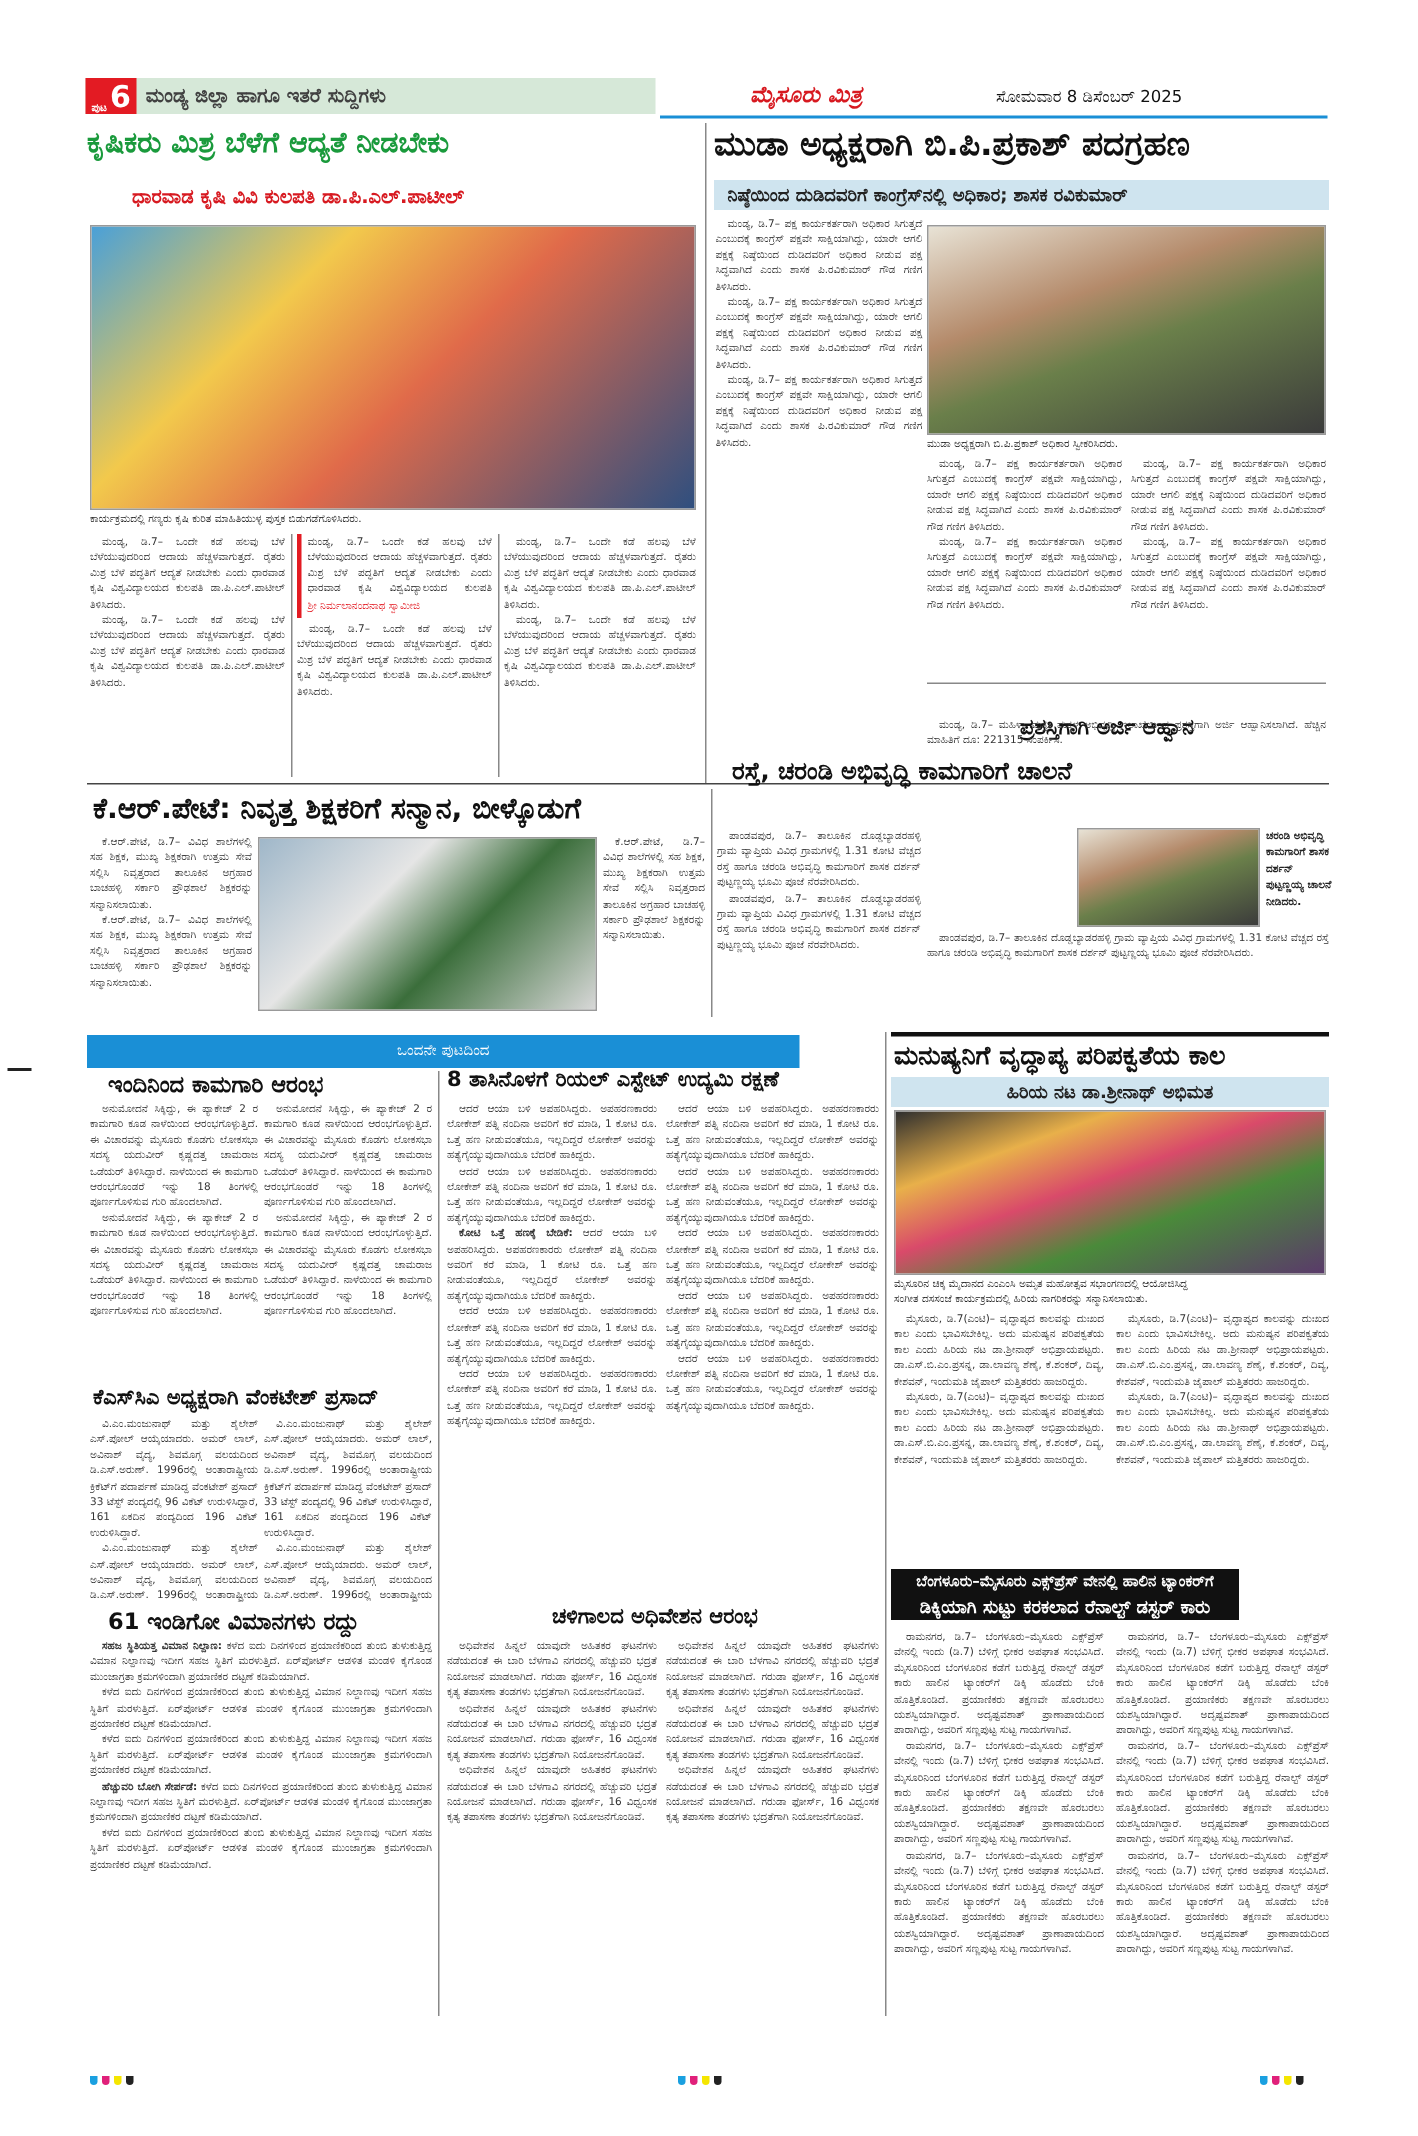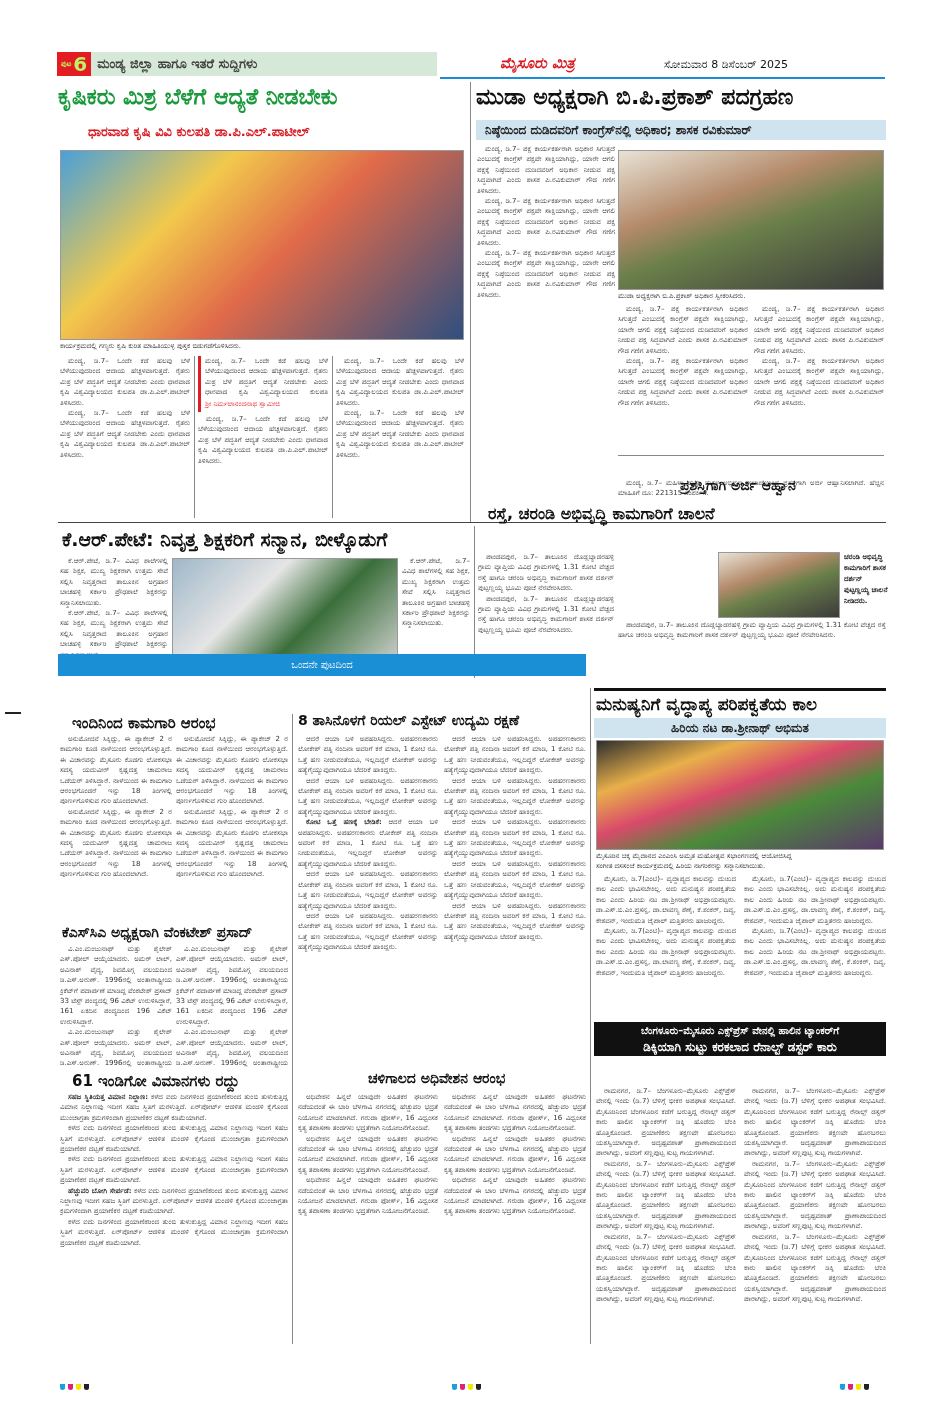--- a/index.html
+++ b/index.html
@@ -1,19 +1,19 @@
 <!DOCTYPE html>
 <html><head>
 <meta charset="utf-8">
 <style>
 *{box-sizing:border-box;margin:0;padding:0}
 body{width:945px;height:1424px;background:#fff;font-family:"DejaVu Sans",sans-serif;color:#222;position:relative;overflow:hidden}
 .abs{position:absolute}
 .hdr-strip{left:57px;top:52px;width:380px;height:24px;background:#d6e8d8;display:flex;align-items:center}
-.pg-label{background:#e31b23;color:#bef264;height:24px;display:flex;align-items:center;padding:0 4px;font-weight:bold}
+.pg-label{background:#e31b23;color:#ffffff;height:24px;display:flex;align-items:flex-end;padding:0 4px;font-weight:bold}
 .pg-label .small{font-size:7px;margin-right:2px}
 .pg-label .num{font-size:20px}
 .sec-title{font-size:13px;font-weight:bold;margin-left:6px;color:#404040}
 .masthead{left:500px;top:54px;font-size:15px;font-weight:bold;color:#d71920;font-style:italic}
 .dateline{left:664px;top:58px;font-size:11px;color:#111}
 .blue-rule{left:440px;top:77px;width:445px;height:2px;background:#1a8fd6}
 .h-green{color:#1a9a3c;font-weight:bold;font-size:23px;white-space:nowrap}
 .h-black{color:#111;font-weight:bold;font-size:22px;white-space:nowrap}
 .h-red{color:#d71920;font-weight:bold;font-size:14px;white-space:nowrap}
 .sub-band{background:#cfe4ef;font-weight:bold;font-size:12px;padding:3px 9px;white-space:nowrap}
@@ -39,21 +39,21 @@
   <div class="pg-label">
     <span class="small">ಪುಟ</span>
     <span class="num">6</span>
   </div>
   <span class="sec-title">ಮಂಡ್ಯ ಜಿಲ್ಲಾ ಹಾಗೂ ಇತರೆ ಸುದ್ದಿಗಳು</span>
 </div>
 <div class="abs masthead">ಮೈಸೂರು ಮಿತ್ರ</div>
 <div class="abs dateline">ಸೋಮವಾರ 8 ಡಿಸೆಂಬರ್ 2025</div>
 <div class="abs blue-rule"></div>
 
-<div class="abs h-green" style="left:58px;top:84px;font-size:22px">ಕೃಷಿಕರು ಮಿಶ್ರ ಬೆಳೆಗೆ ಆದ್ಯತೆ ನೀಡಬೇಕು</div>
+<div class="abs h-green" style="left:58px;top:84px;font-size:19px">ಕೃಷಿಕರು ಮಿಶ್ರ ಬೆಳೆಗೆ ಆದ್ಯತೆ ನೀಡಬೇಕು</div>
 <div class="abs h-red" style="left:88px;top:124px;font-size:13px">ಧಾರವಾಡ ಕೃಷಿ ವಿವಿ ಕುಲಪತಿ ಡಾ.ಪಿ.ಎಲ್.ಪಾಟೀಲ್</div>
 <div class="abs photo3" style="left:60px;top:150px;width:404px;height:190px"></div>
 <div class="abs caption" style="left:60px;top:342px;width:404px">ಕಾರ್ಯಕ್ರಮದಲ್ಲಿ ಗಣ್ಯರು ಕೃಷಿ ಕುರಿತ ಮಾಹಿತಿಯುಳ್ಳ ಪುಸ್ತಕ ಬಿಡುಗಡೆಗೊಳಿಸಿದರು.</div>
 
 <div class="abs txt" style="left:60px;top:356px;width:130px;height:162px">
     <p>ಮಂಡ್ಯ, ಡಿ.7– ಒಂದೇ ಕಡೆ ಹಲವು ಬೆಳೆ ಬೆಳೆಯುವುದರಿಂದ ಆದಾಯ ಹೆಚ್ಚಳವಾಗುತ್ತದೆ. ರೈತರು ಮಿಶ್ರ ಬೆಳೆ ಪದ್ಧತಿಗೆ ಆದ್ಯತೆ ನೀಡಬೇಕು ಎಂದು ಧಾರವಾಡ ಕೃಷಿ ವಿಶ್ವವಿದ್ಯಾಲಯದ ಕುಲಪತಿ ಡಾ.ಪಿ.ಎಲ್.ಪಾಟೀಲ್ ತಿಳಿಸಿದರು.</p>
     <p>ಮಂಡ್ಯ, ಡಿ.7– ಒಂದೇ ಕಡೆ ಹಲವು ಬೆಳೆ ಬೆಳೆಯುವುದರಿಂದ ಆದಾಯ ಹೆಚ್ಚಳವಾಗುತ್ತದೆ. ರೈತರು ಮಿಶ್ರ ಬೆಳೆ ಪದ್ಧತಿಗೆ ಆದ್ಯತೆ ನೀಡಬೇಕು ಎಂದು ಧಾರವಾಡ ಕೃಷಿ ವಿಶ್ವವಿದ್ಯಾಲಯದ ಕುಲಪತಿ ಡಾ.ಪಿ.ಎಲ್.ಪಾಟೀಲ್ ತಿಳಿಸಿದರು.</p>
   </div>
 <div class="abs vrule" style="left:194px;top:356px;height:162px"></div>
 <div class="abs" style="left:198px;top:356px;width:130px;height:56px;border-left:3px solid #e31b23;padding-left:4px">
@@ -113,21 +113,21 @@
     <p>ಪಾಂಡವಪುರ, ಡಿ.7– ತಾಲೂಕಿನ ದೊಡ್ಡಬ್ಯಾಡರಹಳ್ಳಿ ಗ್ರಾಮ ವ್ಯಾಪ್ತಿಯ ವಿವಿಧ ಗ್ರಾಮಗಳಲ್ಲಿ 1.31 ಕೋಟಿ ವೆಚ್ಚದ ರಸ್ತೆ ಹಾಗೂ ಚರಂಡಿ ಅಭಿವೃದ್ಧಿ ಕಾಮಗಾರಿಗೆ ಶಾಸಕ ದರ್ಶನ್ ಪುಟ್ಟಣ್ಣಯ್ಯ ಭೂಮಿ ಪೂಜೆ ನೆರವೇರಿಸಿದರು.</p>
   </div>
 <div class="abs photo2" style="left:718px;top:552px;width:122px;height:66px"></div>
 <div class="abs side-cap" style="left:844px;top:552px;width:44px">ಚರಂಡಿ ಅಭಿವೃದ್ಧಿ ಕಾಮಗಾರಿಗೆ ಶಾಸಕ ದರ್ಶನ್ ಪುಟ್ಟಣ್ಣಯ್ಯ ಚಾಲನೆ ನೀಡಿದರು.</div>
 <div class="abs txt" style="left:618px;top:620px;width:268px;height:58px">
     <p>ಪಾಂಡವಪುರ, ಡಿ.7– ತಾಲೂಕಿನ ದೊಡ್ಡಬ್ಯಾಡರಹಳ್ಳಿ ಗ್ರಾಮ ವ್ಯಾಪ್ತಿಯ ವಿವಿಧ ಗ್ರಾಮಗಳಲ್ಲಿ 1.31 ಕೋಟಿ ವೆಚ್ಚದ ರಸ್ತೆ ಹಾಗೂ ಚರಂಡಿ ಅಭಿವೃದ್ಧಿ ಕಾಮಗಾರಿಗೆ ಶಾಸಕ ದರ್ಶನ್ ಪುಟ್ಟಣ್ಣಯ್ಯ ಭೂಮಿ ಪೂಜೆ ನೆರವೇರಿಸಿದರು.</p>
   </div>
 
 <div class="abs" style="left:5px;top:712px;width:16px;height:2px;background:#222"></div>
 
-<div class="abs blue-banner" style="left:58px;top:654px;width:528px">ಒಂದನೇ ಪುಟದಿಂದ</div>
+<div class="abs blue-banner" style="left:58px;top:690px;width:475px">ಒಂದನೇ ಪುಟದಿಂದ</div>
 
 <div class="abs h-black" style="left:72px;top:714px;font-size:15px">ಇಂದಿನಿಂದ ಕಾಮಗಾರಿ ಆರಂಭ</div>
 <div class="abs txt" style="left:60px;top:734px;width:112px;height:188px">
     <p>ಅನುಮೋದನೆ ಸಿಕ್ಕಿದ್ದು, ಈ ಪ್ಯಾಕೇಜ್ 2 ರ ಕಾಮಗಾರಿ ಕೂಡ ನಾಳೆಯಿಂದ ಆರಂಭಗೊಳ್ಳುತ್ತಿದೆ. ಈ ವಿಚಾರವನ್ನು ಮೈಸೂರು ಕೊಡಗು ಲೋಕಸಭಾ ಸದಸ್ಯ ಯದುವೀರ್ ಕೃಷ್ಣದತ್ತ ಚಾಮರಾಜ ಒಡೆಯರ್ ತಿಳಿಸಿದ್ದಾರೆ. ನಾಳೆಯಿಂದ ಈ ಕಾಮಗಾರಿ ಆರಂಭಗೊಂಡರೆ ಇನ್ನು 18 ತಿಂಗಳಲ್ಲಿ ಪೂರ್ಣಗೊಳಿಸುವ ಗುರಿ ಹೊಂದಲಾಗಿದೆ.</p>
     <p>ಅನುಮೋದನೆ ಸಿಕ್ಕಿದ್ದು, ಈ ಪ್ಯಾಕೇಜ್ 2 ರ ಕಾಮಗಾರಿ ಕೂಡ ನಾಳೆಯಿಂದ ಆರಂಭಗೊಳ್ಳುತ್ತಿದೆ. ಈ ವಿಚಾರವನ್ನು ಮೈಸೂರು ಕೊಡಗು ಲೋಕಸಭಾ ಸದಸ್ಯ ಯದುವೀರ್ ಕೃಷ್ಣದತ್ತ ಚಾಮರಾಜ ಒಡೆಯರ್ ತಿಳಿಸಿದ್ದಾರೆ. ನಾಳೆಯಿಂದ ಈ ಕಾಮಗಾರಿ ಆರಂಭಗೊಂಡರೆ ಇನ್ನು 18 ತಿಂಗಳಲ್ಲಿ ಪೂರ್ಣಗೊಳಿಸುವ ಗುರಿ ಹೊಂದಲಾಗಿದೆ.</p>
   </div>
 <div class="abs txt" style="left:176px;top:734px;width:112px;height:188px">
     <p>ಅನುಮೋದನೆ ಸಿಕ್ಕಿದ್ದು, ಈ ಪ್ಯಾಕೇಜ್ 2 ರ ಕಾಮಗಾರಿ ಕೂಡ ನಾಳೆಯಿಂದ ಆರಂಭಗೊಳ್ಳುತ್ತಿದೆ. ಈ ವಿಚಾರವನ್ನು ಮೈಸೂರು ಕೊಡಗು ಲೋಕಸಭಾ ಸದಸ್ಯ ಯದುವೀರ್ ಕೃಷ್ಣದತ್ತ ಚಾಮರಾಜ ಒಡೆಯರ್ ತಿಳಿಸಿದ್ದಾರೆ. ನಾಳೆಯಿಂದ ಈ ಕಾಮಗಾರಿ ಆರಂಭಗೊಂಡರೆ ಇನ್ನು 18 ತಿಂಗಳಲ್ಲಿ ಪೂರ್ಣಗೊಳಿಸುವ ಗುರಿ ಹೊಂದಲಾಗಿದೆ.</p>
     <p>ಅನುಮೋದನೆ ಸಿಕ್ಕಿದ್ದು, ಈ ಪ್ಯಾಕೇಜ್ 2 ರ ಕಾಮಗಾರಿ ಕೂಡ ನಾಳೆಯಿಂದ ಆರಂಭಗೊಳ್ಳುತ್ತಿದೆ. ಈ ವಿಚಾರವನ್ನು ಮೈಸೂರು ಕೊಡಗು ಲೋಕಸಭಾ ಸದಸ್ಯ ಯದುವೀರ್ ಕೃಷ್ಣದತ್ತ ಚಾಮರಾಜ ಒಡೆಯರ್ ತಿಳಿಸಿದ್ದಾರೆ. ನಾಳೆಯಿಂದ ಈ ಕಾಮಗಾರಿ ಆರಂಭಗೊಂಡರೆ ಇನ್ನು 18 ತಿಂಗಳಲ್ಲಿ ಪೂರ್ಣಗೊಳಿಸುವ ಗುರಿ ಹೊಂದಲಾಗಿದೆ.</p>
   </div>
@@ -191,21 +191,21 @@
 <div class="abs caption" style="left:596px;top:862px;width:288px">ಸಂಗೀತ ದಸಸಂಜೆ ಕಾರ್ಯಕ್ರಮದಲ್ಲಿ ಹಿರಿಯ ನಾಗರಿಕರನ್ನು ಸನ್ಮಾನಿಸಲಾಯಿತು.</div>
 <div class="abs txt" style="left:596px;top:874px;width:140px;height:170px">
     <p>ಮೈಸೂರು, ಡಿ.7(ಎಂಟಿ)– ವೃದ್ಧಾಪ್ಯದ ಕಾಲವನ್ನು ದುಃಖದ ಕಾಲ ಎಂದು ಭಾವಿಸಬೇಕಿಲ್ಲ. ಅದು ಮನುಷ್ಯನ ಪರಿಪಕ್ವತೆಯ ಕಾಲ ಎಂದು ಹಿರಿಯ ನಟ ಡಾ.ಶ್ರೀನಾಥ್ ಅಭಿಪ್ರಾಯಪಟ್ಟರು. ಡಾ.ಎಸ್.ಬಿ.ಎಂ.ಪ್ರಸನ್ನ, ಡಾ.ಲಾವಣ್ಯ ಶೆಣೈ, ಕೆ.ಶಂಕರ್, ದಿವ್ಯ, ಕೇಶವನ್, ಇಂದುಮತಿ ಜೈಪಾಲ್ ಮತ್ತಿತರರು ಹಾಜರಿದ್ದರು.</p>
     <p>ಮೈಸೂರು, ಡಿ.7(ಎಂಟಿ)– ವೃದ್ಧಾಪ್ಯದ ಕಾಲವನ್ನು ದುಃಖದ ಕಾಲ ಎಂದು ಭಾವಿಸಬೇಕಿಲ್ಲ. ಅದು ಮನುಷ್ಯನ ಪರಿಪಕ್ವತೆಯ ಕಾಲ ಎಂದು ಹಿರಿಯ ನಟ ಡಾ.ಶ್ರೀನಾಥ್ ಅಭಿಪ್ರಾಯಪಟ್ಟರು. ಡಾ.ಎಸ್.ಬಿ.ಎಂ.ಪ್ರಸನ್ನ, ಡಾ.ಲಾವಣ್ಯ ಶೆಣೈ, ಕೆ.ಶಂಕರ್, ದಿವ್ಯ, ಕೇಶವನ್, ಇಂದುಮತಿ ಜೈಪಾಲ್ ಮತ್ತಿತರರು ಹಾಜರಿದ್ದರು.</p>
   </div>
 <div class="abs txt" style="left:744px;top:874px;width:142px;height:170px">
     <p>ಮೈಸೂರು, ಡಿ.7(ಎಂಟಿ)– ವೃದ್ಧಾಪ್ಯದ ಕಾಲವನ್ನು ದುಃಖದ ಕಾಲ ಎಂದು ಭಾವಿಸಬೇಕಿಲ್ಲ. ಅದು ಮನುಷ್ಯನ ಪರಿಪಕ್ವತೆಯ ಕಾಲ ಎಂದು ಹಿರಿಯ ನಟ ಡಾ.ಶ್ರೀನಾಥ್ ಅಭಿಪ್ರಾಯಪಟ್ಟರು. ಡಾ.ಎಸ್.ಬಿ.ಎಂ.ಪ್ರಸನ್ನ, ಡಾ.ಲಾವಣ್ಯ ಶೆಣೈ, ಕೆ.ಶಂಕರ್, ದಿವ್ಯ, ಕೇಶವನ್, ಇಂದುಮತಿ ಜೈಪಾಲ್ ಮತ್ತಿತರರು ಹಾಜರಿದ್ದರು.</p>
     <p>ಮೈಸೂರು, ಡಿ.7(ಎಂಟಿ)– ವೃದ್ಧಾಪ್ಯದ ಕಾಲವನ್ನು ದುಃಖದ ಕಾಲ ಎಂದು ಭಾವಿಸಬೇಕಿಲ್ಲ. ಅದು ಮನುಷ್ಯನ ಪರಿಪಕ್ವತೆಯ ಕಾಲ ಎಂದು ಹಿರಿಯ ನಟ ಡಾ.ಶ್ರೀನಾಥ್ ಅಭಿಪ್ರಾಯಪಟ್ಟರು. ಡಾ.ಎಸ್.ಬಿ.ಎಂ.ಪ್ರಸನ್ನ, ಡಾ.ಲಾವಣ್ಯ ಶೆಣೈ, ಕೆ.ಶಂಕರ್, ದಿವ್ಯ, ಕೇಶವನ್, ಇಂದುಮತಿ ಜೈಪಾಲ್ ಮತ್ತಿತರರು ಹಾಜರಿದ್ದರು.</p>
   </div>
 
-<div class="abs black-band" style="left:594px;top:1022px;width:292px;font-size:10px;line-height:17px">
+<div class="abs black-band" style="left:594px;top:1046px;width:232px;font-size:10px;line-height:17px">
   <div>ಬೆಂಗಳೂರು–ಮೈಸೂರು ಎಕ್ಸ್‌ಪ್ರೆಸ್ ವೇನಲ್ಲಿ ಹಾಲಿನ ಟ್ಯಾಂಕರ್‌ಗೆ</div>
   <div style="font-size:12px">ಡಿಕ್ಕಿಯಾಗಿ ಸುಟ್ಟು ಕರಕಲಾದ ರೆನಾಲ್ಟ್ ಡಸ್ಟರ್ ಕಾರು</div>
 </div>
 <div class="abs txt" style="left:596px;top:1086px;width:140px;height:258px">
     <p>ರಾಮನಗರ, ಡಿ.7– ಬೆಂಗಳೂರು–ಮೈಸೂರು ಎಕ್ಸ್‌ಪ್ರೆಸ್ ವೇನಲ್ಲಿ ಇಂದು (ಡಿ.7) ಬೆಳಿಗ್ಗೆ ಭೀಕರ ಅಪಘಾತ ಸಂಭವಿಸಿದೆ. ಮೈಸೂರಿನಿಂದ ಬೆಂಗಳೂರಿನ ಕಡೆಗೆ ಬರುತ್ತಿದ್ದ ರೆನಾಲ್ಟ್ ಡಸ್ಟರ್ ಕಾರು ಹಾಲಿನ ಟ್ಯಾಂಕರ್‌ಗೆ ಡಿಕ್ಕಿ ಹೊಡೆದು ಬೆಂಕಿ ಹೊತ್ತಿಕೊಂಡಿದೆ. ಪ್ರಯಾಣಿಕರು ತಕ್ಷಣವೇ ಹೊರಬರಲು ಯಶಸ್ವಿಯಾಗಿದ್ದಾರೆ. ಅದೃಷ್ಟವಶಾತ್ ಪ್ರಾಣಾಪಾಯದಿಂದ ಪಾರಾಗಿದ್ದು, ಅವರಿಗೆ ಸಣ್ಣಪುಟ್ಟ ಸುಟ್ಟ ಗಾಯಗಳಾಗಿವೆ.</p>
     <p>ರಾಮನಗರ, ಡಿ.7– ಬೆಂಗಳೂರು–ಮೈಸೂರು ಎಕ್ಸ್‌ಪ್ರೆಸ್ ವೇನಲ್ಲಿ ಇಂದು (ಡಿ.7) ಬೆಳಿಗ್ಗೆ ಭೀಕರ ಅಪಘಾತ ಸಂಭವಿಸಿದೆ. ಮೈಸೂರಿನಿಂದ ಬೆಂಗಳೂರಿನ ಕಡೆಗೆ ಬರುತ್ತಿದ್ದ ರೆನಾಲ್ಟ್ ಡಸ್ಟರ್ ಕಾರು ಹಾಲಿನ ಟ್ಯಾಂಕರ್‌ಗೆ ಡಿಕ್ಕಿ ಹೊಡೆದು ಬೆಂಕಿ ಹೊತ್ತಿಕೊಂಡಿದೆ. ಪ್ರಯಾಣಿಕರು ತಕ್ಷಣವೇ ಹೊರಬರಲು ಯಶಸ್ವಿಯಾಗಿದ್ದಾರೆ. ಅದೃಷ್ಟವಶಾತ್ ಪ್ರಾಣಾಪಾಯದಿಂದ ಪಾರಾಗಿದ್ದು, ಅವರಿಗೆ ಸಣ್ಣಪುಟ್ಟ ಸುಟ್ಟ ಗಾಯಗಳಾಗಿವೆ.</p>
     <p>ರಾಮನಗರ, ಡಿ.7– ಬೆಂಗಳೂರು–ಮೈಸೂರು ಎಕ್ಸ್‌ಪ್ರೆಸ್ ವೇನಲ್ಲಿ ಇಂದು (ಡಿ.7) ಬೆಳಿಗ್ಗೆ ಭೀಕರ ಅಪಘಾತ ಸಂಭವಿಸಿದೆ. ಮೈಸೂರಿನಿಂದ ಬೆಂಗಳೂರಿನ ಕಡೆಗೆ ಬರುತ್ತಿದ್ದ ರೆನಾಲ್ಟ್ ಡಸ್ಟರ್ ಕಾರು ಹಾಲಿನ ಟ್ಯಾಂಕರ್‌ಗೆ ಡಿಕ್ಕಿ ಹೊಡೆದು ಬೆಂಕಿ ಹೊತ್ತಿಕೊಂಡಿದೆ. ಪ್ರಯಾಣಿಕರು ತಕ್ಷಣವೇ ಹೊರಬರಲು ಯಶಸ್ವಿಯಾಗಿದ್ದಾರೆ. ಅದೃಷ್ಟವಶಾತ್ ಪ್ರಾಣಾಪಾಯದಿಂದ ಪಾರಾಗಿದ್ದು, ಅವರಿಗೆ ಸಣ್ಣಪುಟ್ಟ ಸುಟ್ಟ ಗಾಯಗಳಾಗಿವೆ.</p>
   </div>
 <div class="abs txt" style="left:744px;top:1086px;width:142px;height:258px">
     <p>ರಾಮನಗರ, ಡಿ.7– ಬೆಂಗಳೂರು–ಮೈಸೂರು ಎಕ್ಸ್‌ಪ್ರೆಸ್ ವೇನಲ್ಲಿ ಇಂದು (ಡಿ.7) ಬೆಳಿಗ್ಗೆ ಭೀಕರ ಅಪಘಾತ ಸಂಭವಿಸಿದೆ. ಮೈಸೂರಿನಿಂದ ಬೆಂಗಳೂರಿನ ಕಡೆಗೆ ಬರುತ್ತಿದ್ದ ರೆನಾಲ್ಟ್ ಡಸ್ಟರ್ ಕಾರು ಹಾಲಿನ ಟ್ಯಾಂಕರ್‌ಗೆ ಡಿಕ್ಕಿ ಹೊಡೆದು ಬೆಂಕಿ ಹೊತ್ತಿಕೊಂಡಿದೆ. ಪ್ರಯಾಣಿಕರು ತಕ್ಷಣವೇ ಹೊರಬರಲು ಯಶಸ್ವಿಯಾಗಿದ್ದಾರೆ. ಅದೃಷ್ಟವಶಾತ್ ಪ್ರಾಣಾಪಾಯದಿಂದ ಪಾರಾಗಿದ್ದು, ಅವರಿಗೆ ಸಣ್ಣಪುಟ್ಟ ಸುಟ್ಟ ಗಾಯಗಳಾಗಿವೆ.</p>

